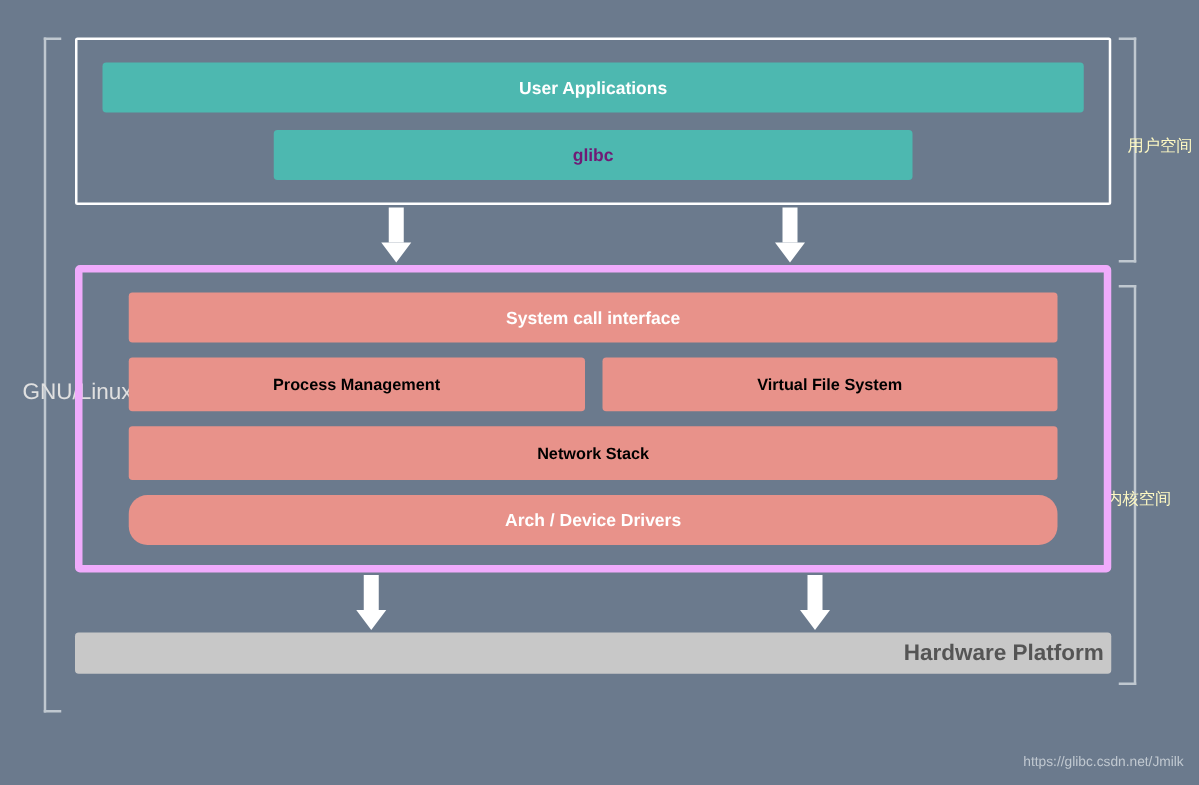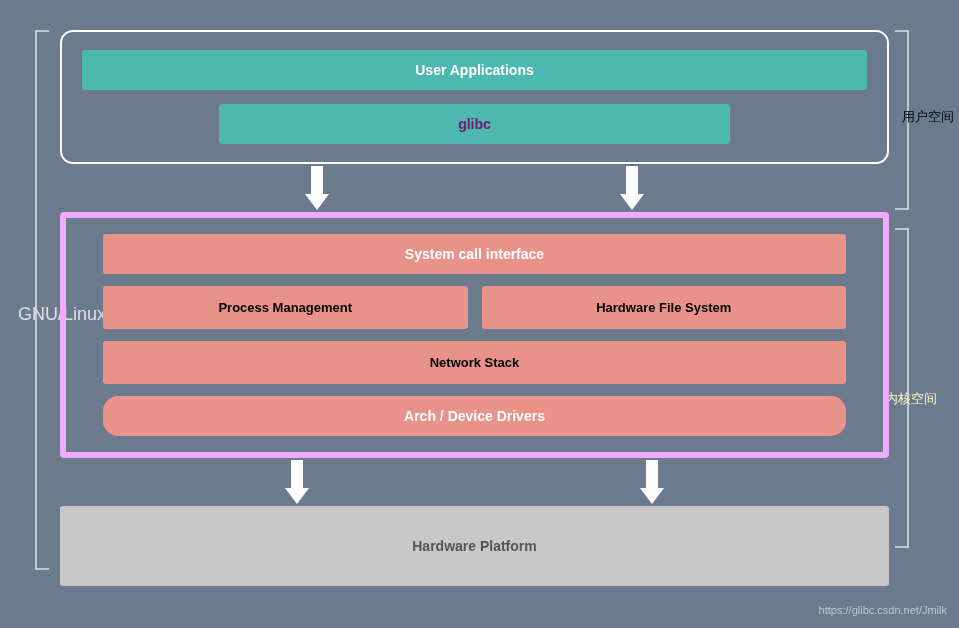--- a/index.html
+++ b/index.html
@@ -22,21 +22,21 @@
       color: #e0e0e0;
       font-size: 18px;
       white-space: nowrap;
     }
 
     
     .label-user-space {
       position: absolute;
       right: 5px;
       top: 108px;
-      color: #000000;
+      color: #fef9c3;
       font-size: 13px;
       white-space: nowrap;
     }
 
     .label-kernel-space {
       position: absolute;
       right: 22px;
       top: 390px;
       color: #fef9c3;
       font-size: 13px;
@@ -82,21 +82,21 @@
       right: 70px;
       top: 30px;
       display: flex;
       flex-direction: column;
       gap: 0;
     }
 
     
     .user-space-box {
       border: 2px solid #ffffff;
-      border-radius: 13px;
+      border-radius: 2px;
       padding: 18px 20px;
       display: flex;
       flex-direction: column;
       align-items: center;
       gap: 14px;
       background: transparent;
       margin-bottom: 0;
     }
 
     .box-user-apps {
@@ -191,24 +191,24 @@
       text-align: center;
       padding: 12px;
       border-radius: 15px;
     }
 
     
     .hardware-box {
       background-color: #c8c8c8;
       color: #555;
       font-weight: bold;
-      font-size: 14px;
-      width: 100%;
-      text-align: center;
-      padding: 32px;
+      font-size: 18px;
+      width: 100%;
+      text-align: right;
+      padding: 6px;
       border-radius: 3px;
     }
 
     
     .watermark {
       position: absolute;
       bottom: 12px;
       right: 12px;
       color: #c0c8d0;
       font-size: 11px;
@@ -257,21 +257,21 @@
     <div class="arrow-down-shape">
       <div class="shaft"></div>
       <div class="head"></div>
     </div>
   </div>
 
   <div class="kernel-space-box">
     <div class="box-syscall">System call interface</div>
     <div class="kernel-row">
       <div class="box-half">Process Management</div>
-      <div class="box-half">Hardware File System</div>
+      <div class="box-half">Virtual File System</div>
     </div>
     <div class="kernel-row">
       <div class="box-half">Network Stack</div>
     </div>
     <div class="box-arch">Arch / Device Drivers</div>
   </div>
 
   <div class="two-arrows">
     <div class="arrow-down-shape">
       <div class="shaft"></div>

